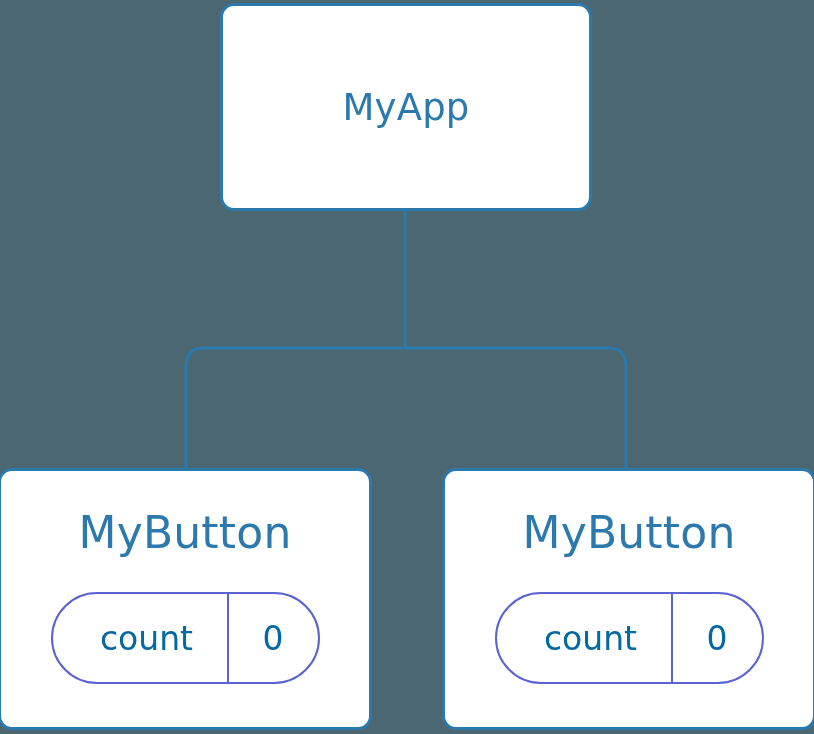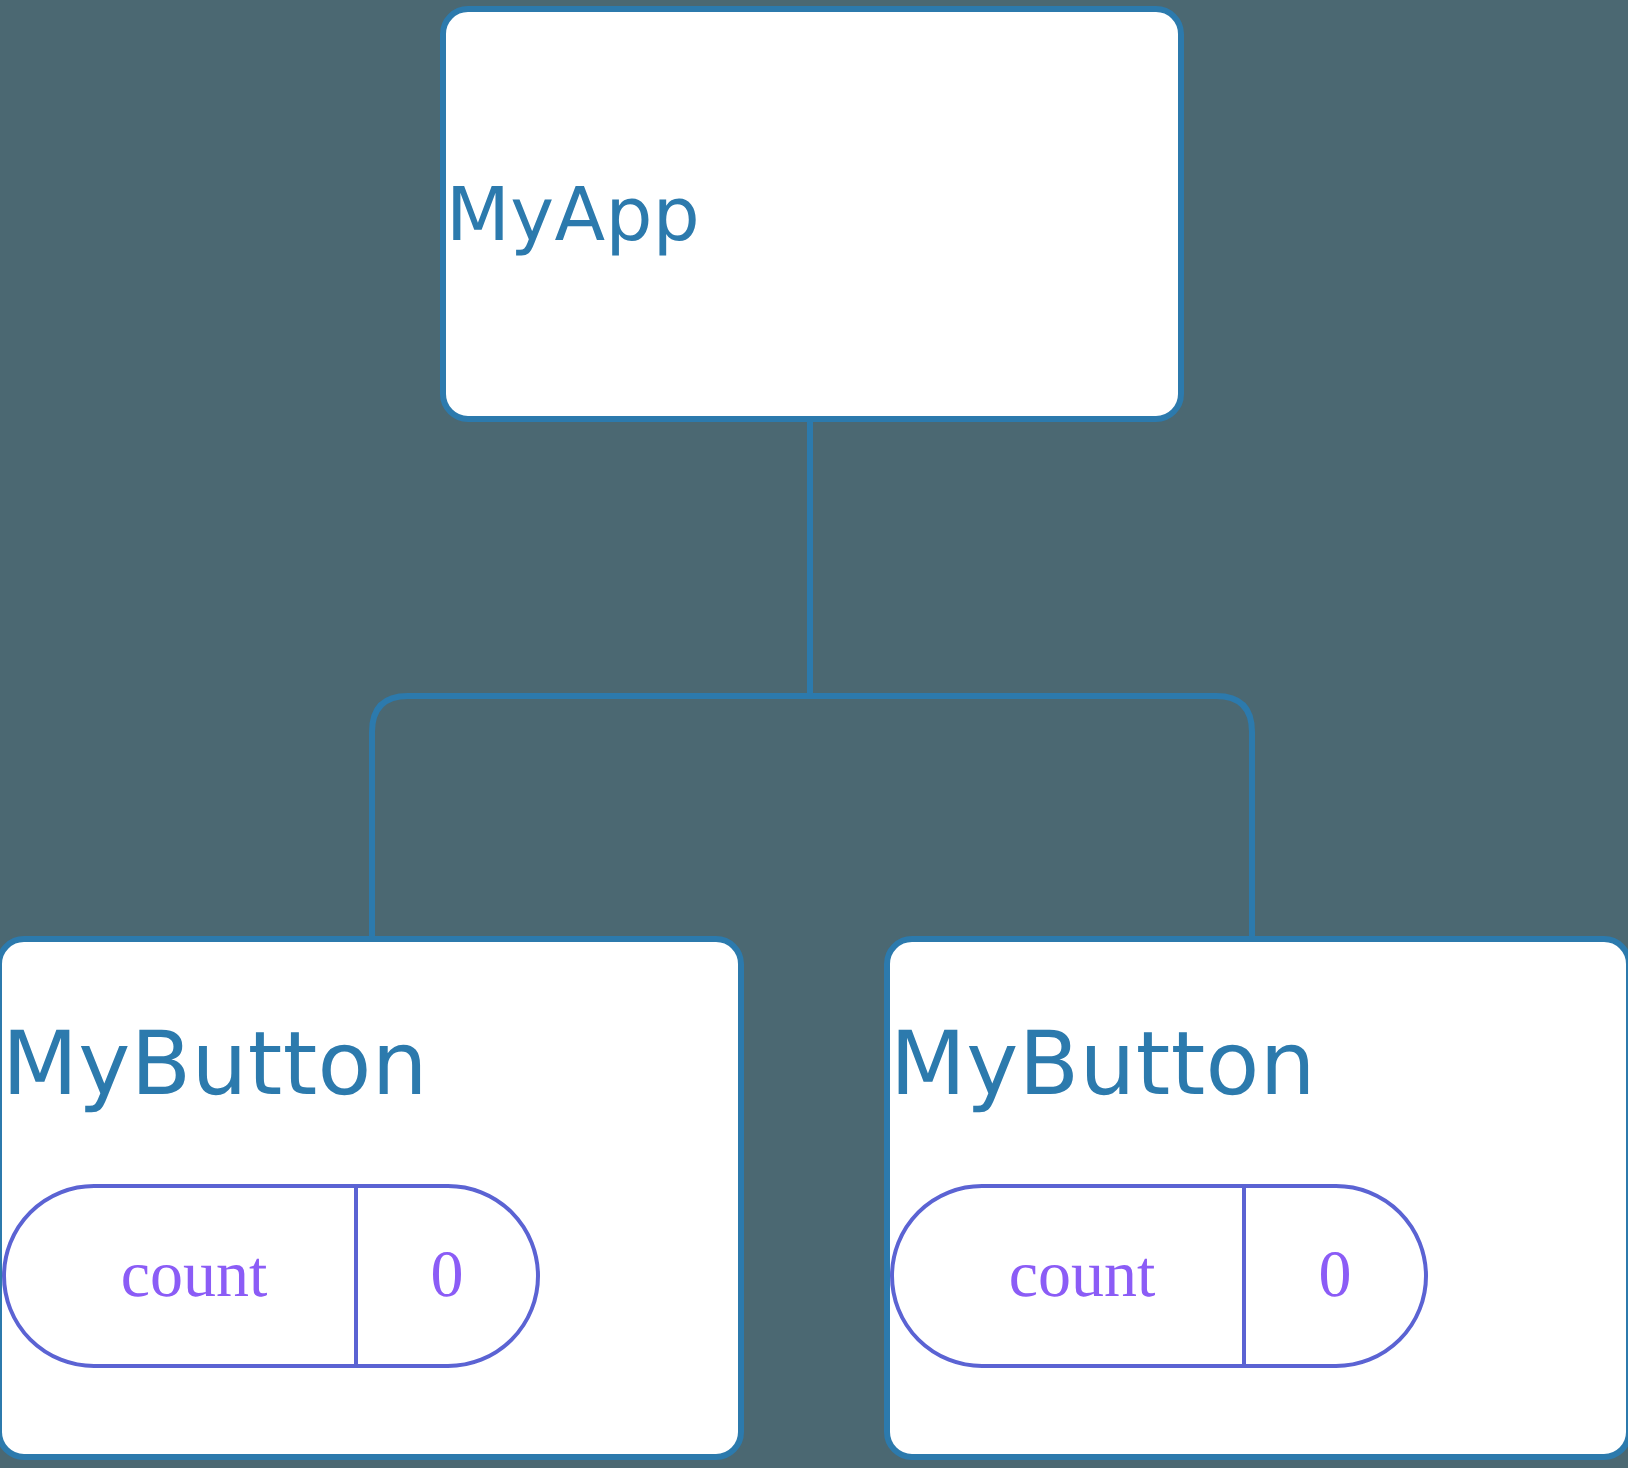--- a/index.html
+++ b/index.html
@@ -34,21 +34,21 @@
 
   
   .node-card {
     position: absolute;
     background: #ffffff;
     border: 3px solid #2c7aad;
     border-radius: 14px;
     box-sizing: border-box;
     display: flex;
     flex-direction: column;
-    align-items: flex-start;
+    align-items: center;
   }
 
   .node-root {
     left: 220px;
     top: 3px;
     width: 372px;
     height: 208px;
     justify-content: center;
   }
 
@@ -96,26 +96,25 @@
     box-sizing: border-box;
     background: #ffffff;
     overflow: hidden;
   }
 
   .pill-key,
   .pill-value {
     display: flex;
     align-items: center;
     justify-content: center;
-    color: #8b5cf6;
+    color: #0369a1;
     font-size: 33px;
     line-height: 1;
     white-space: nowrap;
     box-sizing: border-box;
-    font-family: Liberation Serif, serif;
   }
 
   .pill-key {
     width: 174px;
     padding-left: 14px;
   }
 
   .pill-value {
     width: 91px;
     border-left: 2px solid #5b63d3;

